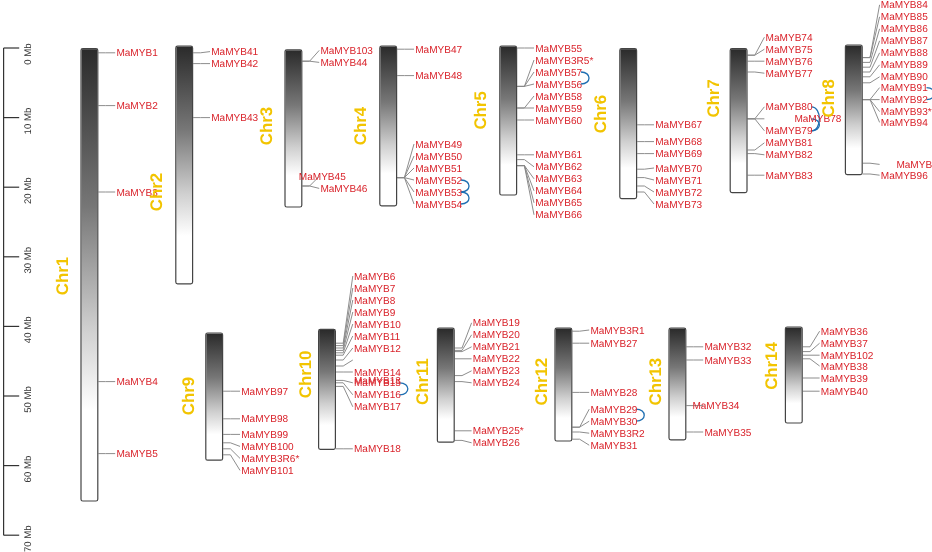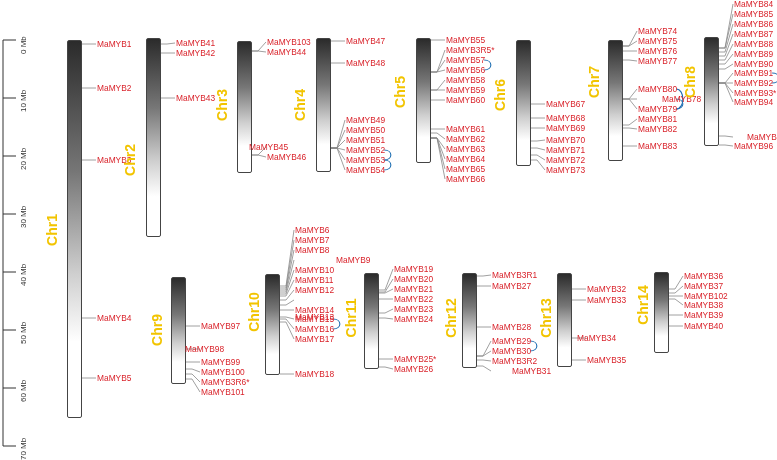--- a/index.html
+++ b/index.html
@@ -335,31 +335,31 @@
       <div class="gene-label" style="left: 734px; top: 59px;">MaMYB90</div>
       <div class="gene-label" style="left: 734px; top: 68px;">MaMYB91</div>
       <div class="gene-label" style="left: 734px; top: 78px;">MaMYB92</div>
       <div class="gene-label" style="left: 734px; top: 88px;">MaMYB93*</div>
       <div class="gene-label" style="left: 734px; top: 97px;">MaMYB94</div>
       <div class="gene-label" style="left: 734px; top: 132px; padding-left: 13px;">MaMYB95</div>
       <div class="gene-label" style="left: 734px; top: 141px;">MaMYB96</div>
       <div class="chr-bar" style="left: 171px; top: 277px; width: 15px; height: 107px;"></div>
       <div class="chr-label" style="left: 141px; top: 322px;">Chr9</div>
       <div class="gene-label" style="left: 201px; top: 321px;">MaMYB97</div>
-      <div class="gene-label" style="left: 185px; top: 344px;">MaMYB98</div>
+      <div class="gene-label" style="left: 201px; top: 344px;">MaMYB98</div>
       <div class="gene-label" style="left: 201px; top: 357px;">MaMYB99</div>
       <div class="gene-label" style="left: 201px; top: 367px;">MaMYB100</div>
       <div class="gene-label" style="left: 201px; top: 377px;">MaMYB3R6*</div>
       <div class="gene-label" style="left: 201px; top: 387px;">MaMYB101</div>
       <div class="chr-bar" style="left: 265px; top: 274px; width: 15px; height: 101px;"></div>
       <div class="chr-label" style="left: 234px; top: 304px;">Chr10</div>
       <div class="gene-label" style="left: 295px; top: 225px;">MaMYB6</div>
       <div class="gene-label" style="left: 295px; top: 235px;">MaMYB7</div>
       <div class="gene-label" style="left: 295px; top: 245px;">MaMYB8</div>
-      <div class="gene-label" style="left: 295px; top: 255px; margin-left: 41px;">MaMYB9</div>
+      <div class="gene-label" style="left: 295px; top: 255px;">MaMYB9</div>
       <div class="gene-label" style="left: 295px; top: 265px;">MaMYB10</div>
       <div class="gene-label" style="left: 295px; top: 275px;">MaMYB11</div>
       <div class="gene-label" style="left: 295px; top: 285px;">MaMYB12</div>
       <div class="gene-label" style="left: 295px; top: 312px;">MaMYB13</div>
       <div class="gene-label" style="left: 295px; top: 305px;">MaMYB14</div>
       <div class="gene-label" style="left: 295px; top: 314px;">MaMYB15</div>
       <div class="gene-label" style="left: 295px; top: 324px;">MaMYB16</div>
       <div class="gene-label" style="left: 295px; top: 334px;">MaMYB17</div>
       <div class="gene-label" style="left: 295px; top: 369px;">MaMYB18</div>
       <div class="chr-bar" style="left: 364px; top: 273px; width: 15px; height: 96px;"></div>
@@ -373,21 +373,21 @@
       <div class="gene-label" style="left: 394px; top: 354px;">MaMYB25*</div>
       <div class="gene-label" style="left: 394px; top: 364px;">MaMYB26</div>
       <div class="chr-bar" style="left: 462px; top: 273px; width: 15px; height: 95px;"></div>
       <div class="chr-label" style="left: 431px; top: 310px;">Chr12</div>
       <div class="gene-label" style="left: 492px; top: 270px;">MaMYB3R1</div>
       <div class="gene-label" style="left: 492px; top: 281px;">MaMYB27</div>
       <div class="gene-label" style="left: 492px; top: 322px;">MaMYB28</div>
       <div class="gene-label" style="left: 492px; top: 336px;">MaMYB29</div>
       <div class="gene-label" style="left: 492px; top: 346px;">MaMYB30</div>
       <div class="gene-label" style="left: 492px; top: 356px;">MaMYB3R2</div>
-      <div class="gene-label" style="left: 492px; top: 366px; margin-left: 20px;">MaMYB31</div>
+      <div class="gene-label" style="left: 492px; top: 366px;">MaMYB31</div>
       <div class="chr-bar" style="left: 557px; top: 273px; width: 15px; height: 94px;"></div>
       <div class="chr-label" style="left: 526px; top: 310px;">Chr13</div>
       <div class="gene-label" style="left: 587px; top: 284px;">MaMYB32</div>
       <div class="gene-label" style="left: 587px; top: 295px;">MaMYB33</div>
       <div class="gene-label" style="left: 577px; top: 333px;">MaMYB34</div>
       <div class="gene-label" style="left: 587px; top: 355px;">MaMYB35</div>
       <div class="chr-bar" style="left: 654px; top: 272px; width: 15px; height: 81px;"></div>
       <div class="chr-label" style="left: 623px; top: 297px;">Chr14</div>
       <div class="gene-label" style="left: 684px; top: 271px;">MaMYB36</div>
       <div class="gene-label" style="left: 684px; top: 281px;">MaMYB37</div>

